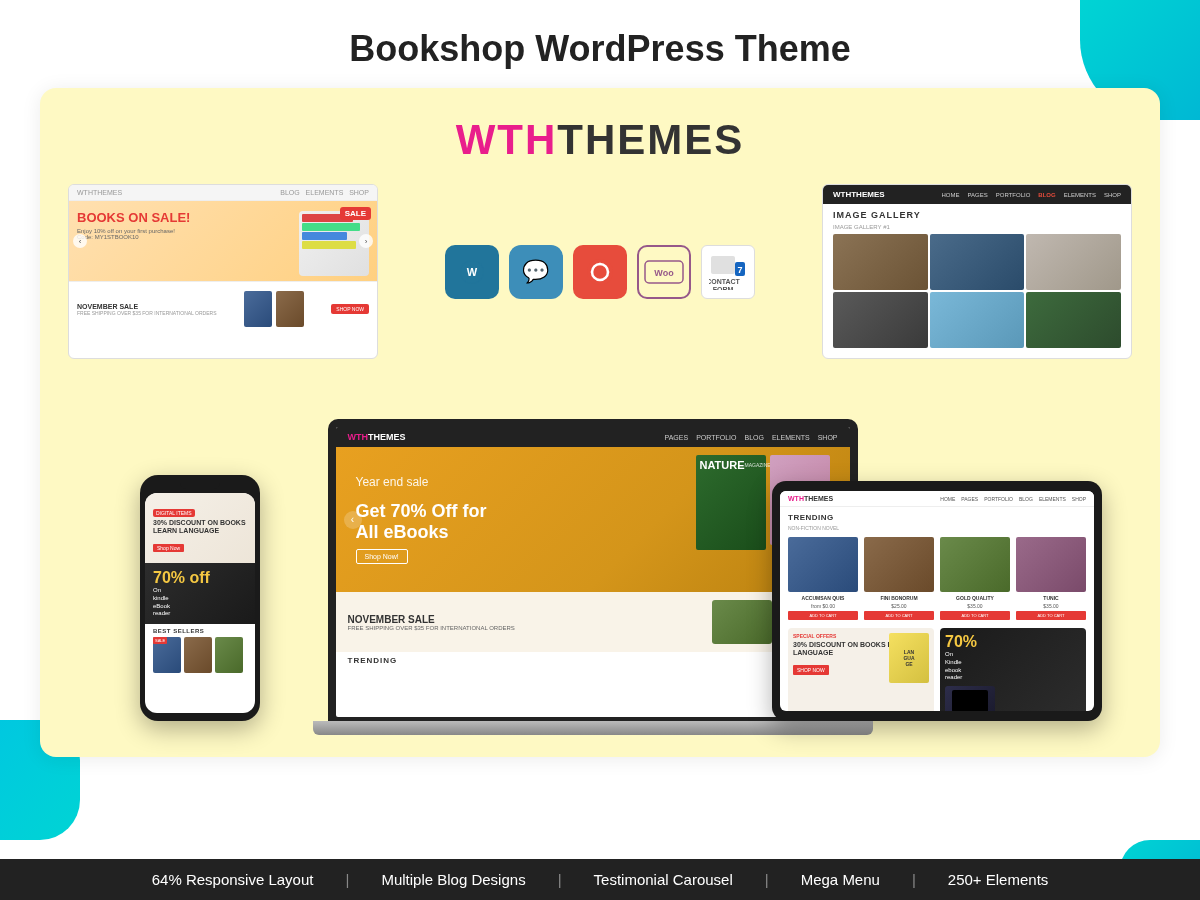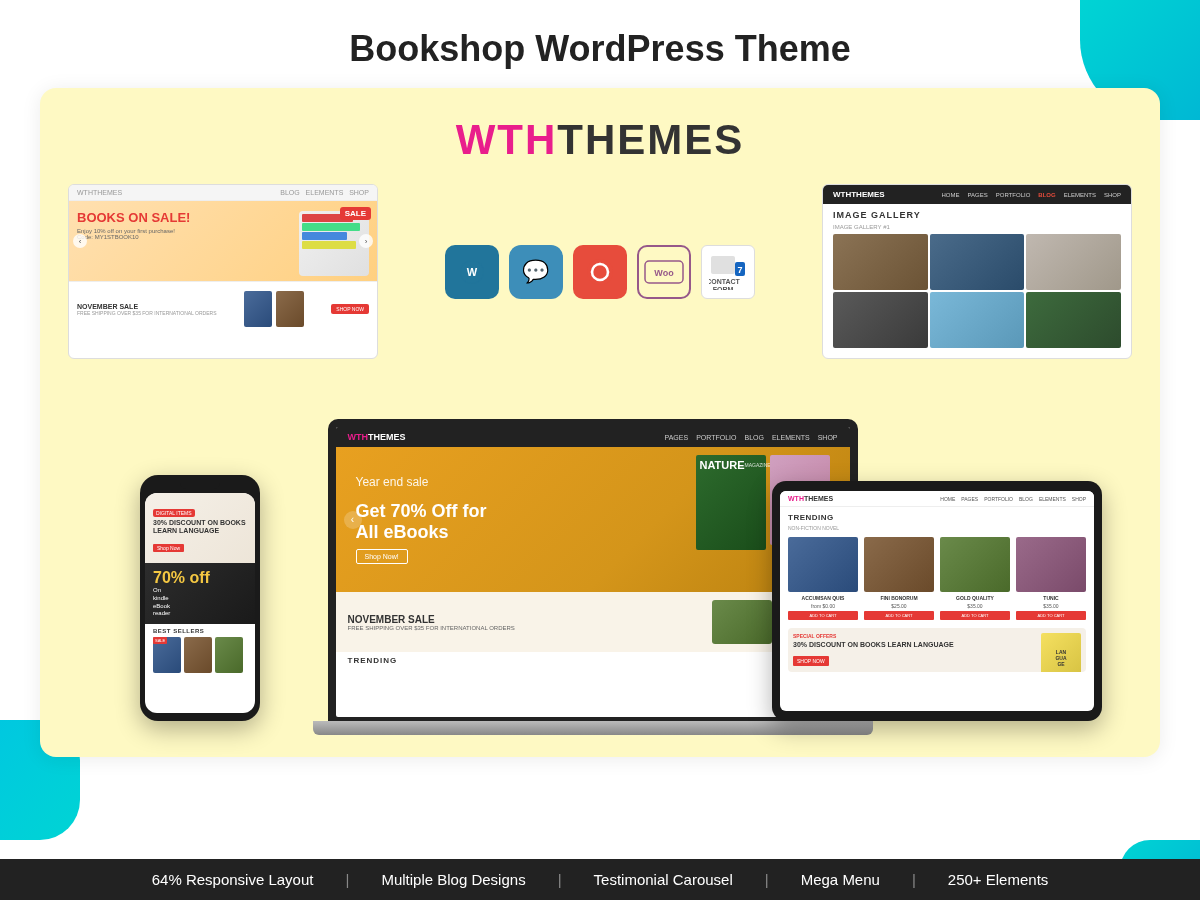--- a/index.html
+++ b/index.html
@@ -1003,20 +1003,27 @@
             </div>
 
             <div class="tablet-special-offers">
               <div class="special-offer-card">
                 <div class="offer-badge">SPECIAL OFFERS</div>
                 <div class="offer-title">30% DISCOUNT ON BOOKS LEARN LANGUAGE</div>
                 <div class="offer-shop-btn">SHOP NOW</div>
                 
                 <div style="position:absolute;right:5px;top:5px;width:40px;height:50px;background:linear-gradient(135deg,#f5e060,#d4c040);border-radius:2px;display:flex;align-items:center;justify-content:center;font-size:5px;font-weight:700;color:#333;text-align:center;line-height:1.2;">LAN<br>GUA<br>GE</div>
               </div>
+              <div class="offer-discount-card">
+                <div class="offer-pct">70%</div>
+                <div class="offer-text">On<br>Kindle<br>ebook<br>reader</div>
+                <div style="width:50px;height:30px;background:linear-gradient(135deg,#2d2d4a,#1a1a2d);border-radius:3px;margin-top:4px;display:flex;align-items:center;justify-content:center;">
+                  <div style="width:36px;height:22px;background:#000;border-radius:2px;"></div>
+                </div>
+              </div>
             </div>
           </div>
         </div>
       </div>
     </div>
 
   </div>
 
 </div>
 

